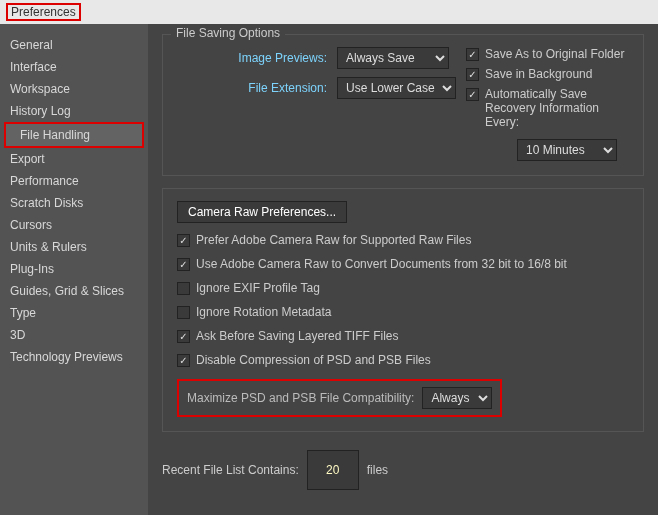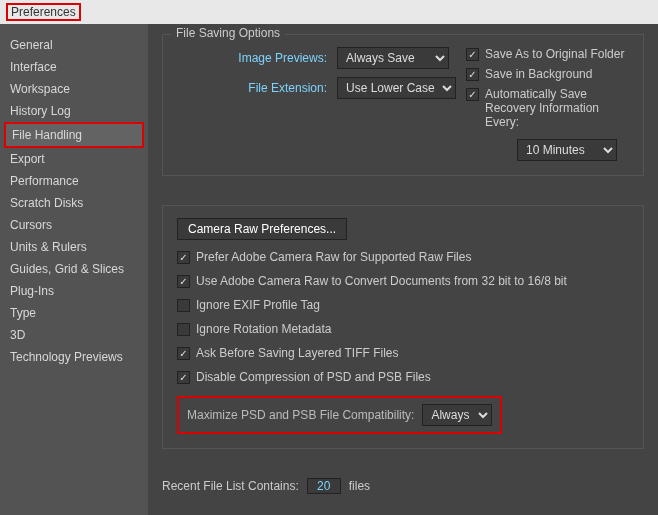--- a/index.html
+++ b/index.html
@@ -45,31 +45,31 @@
       cursor: pointer;
     }
     .sidebar-item.selected {
       background: #636363;
     }
     .file-handling-wrap {
       border: 2px solid #d00;
       margin: 0 4px;
     }
     .file-handling-wrap .sidebar-item {
-      padding: 4px 6px;
+      padding: 4px 14px;
     }
     .content {
       flex: 1;
       padding: 10px 14px;
       background: #444444;
     }
     .group {
       border: 1px solid #555;
       padding: 12px 14px 14px 14px;
-      margin-bottom: 29px;
+      margin-bottom: 12px;
       position: relative;
     }
     .group-title {
       position: absolute;
       top: -9px;
       left: 8px;
       background: #444444;
       padding: 0 5px;
       color: #ccc;
     }
@@ -148,24 +148,24 @@
     }
     .recent-row {
       display: flex;
       align-items: center;
       gap: 8px;
       margin-top: 18px;
       color: #ccc;
     }
     input.num {
       background: #3a3a3a;
-      color: #7dd3fc;
-      border: 1px solid #222;
-      padding: 0 4px;
-      width: 34px;
+      color: #fef9c3;
+      border: 1px solid #222;
+      padding: 12px 4px;
+      width: 52px;
       text-align: center;
       font-size: 12px;
     }
   </style>
 </head>
 <body>
 
 <div class="title-bar">
   <span class="title-highlight">Preferences</span>
 </div>
@@ -177,22 +177,22 @@
     <div class="sidebar-item">Workspace</div>
     <div class="sidebar-item">History Log</div>
     <div class="file-handling-wrap">
       <div class="sidebar-item selected">File Handling</div>
     </div>
     <div class="sidebar-item">Export</div>
     <div class="sidebar-item">Performance</div>
     <div class="sidebar-item">Scratch Disks</div>
     <div class="sidebar-item">Cursors</div>
     <div class="sidebar-item">Units &amp; Rulers</div>
+    <div class="sidebar-item">Plug-Ins</div>
     <div class="sidebar-item">Guides, Grid &amp; Slices</div>
-    <div class="sidebar-item">Plug-Ins</div>
     <div class="sidebar-item">Type</div>
     <div class="sidebar-item">3D</div>
     <div class="sidebar-item">Technology Previews</div>
   </div>
 
   <div class="content">
 
     <div class="group">
       <div class="group-title">File Saving Options</div>
 

